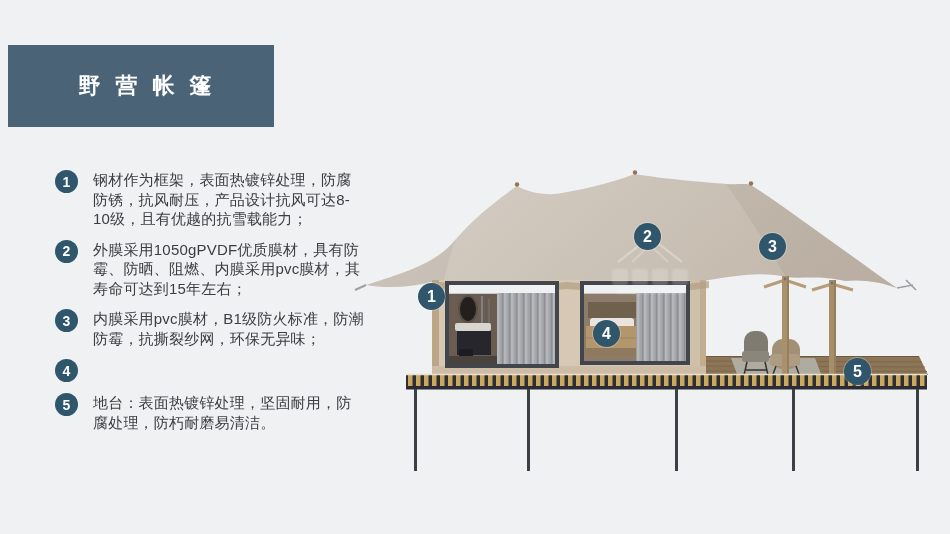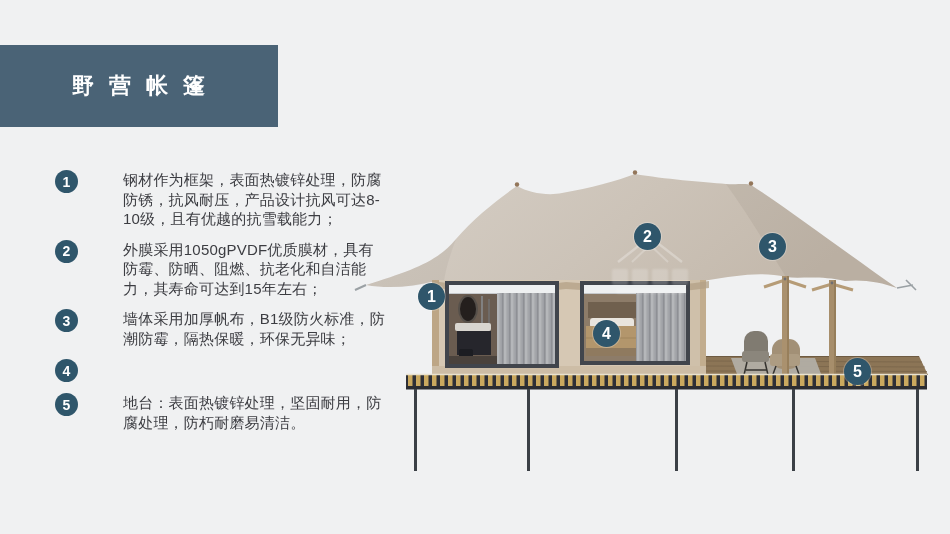--- a/index.html
+++ b/index.html
@@ -3,42 +3,41 @@
 <meta charset="utf-8">
 <style>
   html,body{margin:0;padding:0;background:#e8e9ea;}
   #slide{
     position:relative;width:950px;height:534px;overflow:hidden;
     background:#f0f1f2;
     font-family:"Liberation Sans","DejaVu Sans",sans-serif;
   }
   
   #title-block{
-    position:absolute;left:0;top:45px;width:278px;height:82px;
-    background:#4a6376;display:flex;align-items:center;justify-content:center;
+    position:absolute;left:8px;top:45px;width:257px;height:82px;
+    background:#4a6376;display:flex;align-items:center;justify-content:center;padding-left:9px;
   }
   #title-block .t{
     color:#ffffff;font-size:22px;font-weight:bold;
     letter-spacing:15px;padding-left:14px;white-space:nowrap;
   }
   
   #feature-list{
     position:absolute;left:55px;top:170px;width:330px;
     display:flex;flex-direction:column;gap:11px;
   }
   .feature{display:flex;align-items:flex-start;gap:15px;}
   .badge{
     flex:none;width:23px;height:23px;border-radius:50%;
     background:#2f566b;color:#fff;font-size:14px;font-weight:bold;
     display:flex;align-items:center;justify-content:center;margin-top:0px;
   }
   .ftext{
     width:272px;font-size:15px;line-height:19.5px;color:#3c3d42;
     letter-spacing:0.2px;
-    margin-left:30px;
   }
   
   #tent-svg{position:absolute;left:0;top:0;width:950px;height:534px;}
   
   .marker{
     position:absolute;width:27px;height:27px;border-radius:50%;
     background:#2f566b;color:#fff;font-size:16px;font-weight:bold;
     display:flex;align-items:center;justify-content:center;
     box-shadow:0 0 0 1px rgba(255,255,255,0.25);
   }
@@ -57,25 +56,25 @@
     <div class="t">野营帐篷</div>
   </div>
 
   <div id="feature-list">
     <div class="feature">
       <div class="badge">1</div>
       <div class="ftext">钢材作为框架，表面热镀锌处理，防腐防锈，抗风耐压，产品设计抗风可达8-10级，且有优越的抗雪载能力；</div>
     </div>
     <div class="feature">
       <div class="badge">2</div>
-      <div class="ftext">外膜采用1050gPVDF优质膜材，具有防霉、防晒、阻燃、抗老化和自洁能力，其寿命可达到15年左右；</div>
+      <div class="ftext">外膜采用1050gPVDF优质膜材，具有防霉、防晒、阻燃、内膜采用pvc膜材，其寿命可达到15年左右；</div>
     </div>
     <div class="feature">
       <div class="badge">3</div>
-      <div class="ftext">墙体采用加厚帆布，B1级防火标准，防潮防霉，隔热保暖，环保无异味；</div>
+      <div class="ftext">内膜采用pvc膜材，B1级防火标准，防潮防霉，抗撕裂纱网，环保无异味；</div>
     </div>
     <div class="feature">
       <div class="badge">4</div>
     </div>
     <div class="feature">
       <div class="badge">5</div>
       <div class="ftext">地台：表面热镀锌处理，坚固耐用，防腐处理，防朽耐磨易清洁。</div>
     </div>
   </div>
 

